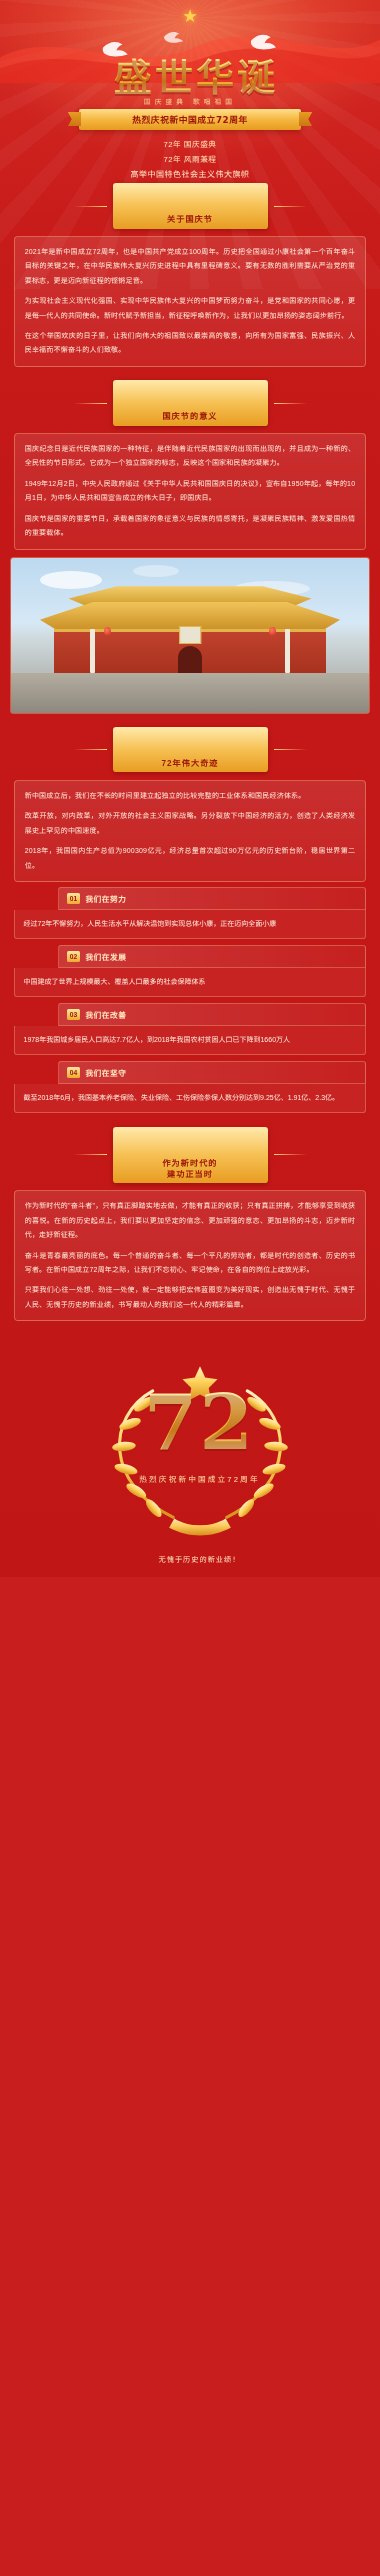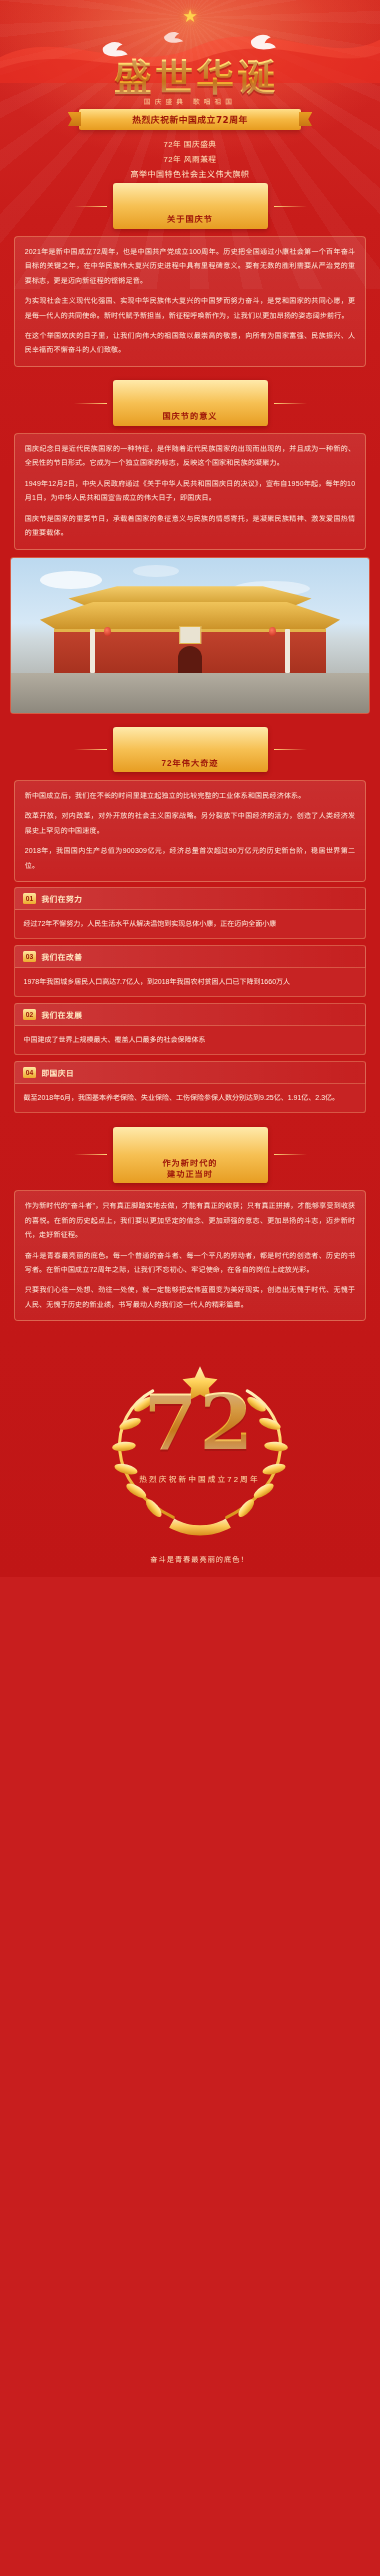--- a/index.html
+++ b/index.html
@@ -212,20 +212,21 @@
   
   .num-item {
     margin: 0 14.4px 6.2px;
   }
   .num-head {
     display: flex; align-items: center; gap: 5.2px;
     background: linear-gradient(90deg, rgba(255,255,255,.14), rgba(255,255,255,.04));
     border: 0.5px solid rgba(255,210,150,.30);
     border-radius: 3.1px 3.1px 0 0;
     padding: 4.6px 7.2px;
+    margin-left: 44px;
   }
   .num-badge {
     display: inline-flex; align-items: center; justify-content: center;
     min-width: 13.4px; height: 11.3px; padding: 0 3.1px;
     background: linear-gradient(180deg, #ffe7a0, #edab2c);
     color: #9c1508; font-size: 6.7px; font-weight: 700; border-radius: 1.5px;
   }
   .num-title { font-size: 7.7px; font-weight: 700; color: #ffe8c2; letter-spacing: 0.5px; }
   .num-body {
     border: 0.5px solid rgba(255,210,150,.30);
@@ -354,38 +355,38 @@
   <div class="num-item">
     <div class="num-head">
       <span class="num-badge">01</span>
       <span class="num-title">我们在努力</span>
     </div>
     <div class="num-body">经过72年不懈努力，人民生活水平从解决温饱到实现总体小康，正在迈向全面小康</div>
   </div>
 
   <div class="num-item">
     <div class="num-head">
+      <span class="num-badge">02</span>
+      <span class="num-title">我们在发展</span>
+    </div>
+    <div class="num-body">中国建成了世界上规模最大、覆盖人口最多的社会保障体系</div>
+  </div>
+
+  <div class="num-item">
+    <div class="num-head">
       <span class="num-badge">03</span>
       <span class="num-title">我们在改善</span>
     </div>
     <div class="num-body">1978年我国城乡居民人口高达7.7亿人，到2018年我国农村贫困人口已下降到1660万人</div>
-  </div>
-
-  <div class="num-item">
-    <div class="num-head">
-      <span class="num-badge">02</span>
-      <span class="num-title">我们在发展</span>
-    </div>
-    <div class="num-body">中国建成了世界上规模最大、覆盖人口最多的社会保障体系</div>
   </div>
 
   <div class="num-item">
     <div class="num-head">
       <span class="num-badge">04</span>
-      <span class="num-title">即国庆日</span>
+      <span class="num-title">我们在坚守</span>
     </div>
     <div class="num-body">截至2018年6月，我国基本养老保险、失业保险、工伤保险参保人数分别达到9.25亿、1.91亿、2.3亿。</div>
   </div>
 
   <div class="sec-head">
     <span>
       <span>作为新时代的</span><br>
       <span>建功正当时</span>
     </span>
   </div>
@@ -425,17 +426,17 @@
         <ellipse cx="350" cy="298" rx="21" ry="9" transform="rotate(-50 350 298)"></ellipse>
 
         <path d="M260,22 l10,22 24,3 -17,17 4,24 -21,-11 -21,11 4,-24 -17,-17 24,-3 z"></path>
 
         <path d="M210,318 C240,336 280,336 310,318 L320,336 C282,356 238,356 200,336 z" opacity=".95"></path>
       </g>
     </svg>
 
     <div class="big72">72</div>
     <div class="footer-sub">热烈庆祝新中国成立72周年</div>
-    <div class="footer-wish">奋斗是青春最亮丽的底色！</div>
+    <div class="footer-wish">无愧于历史的新业绩！</div>
   </div>
 
 </div>
 
 
 </body></html>

